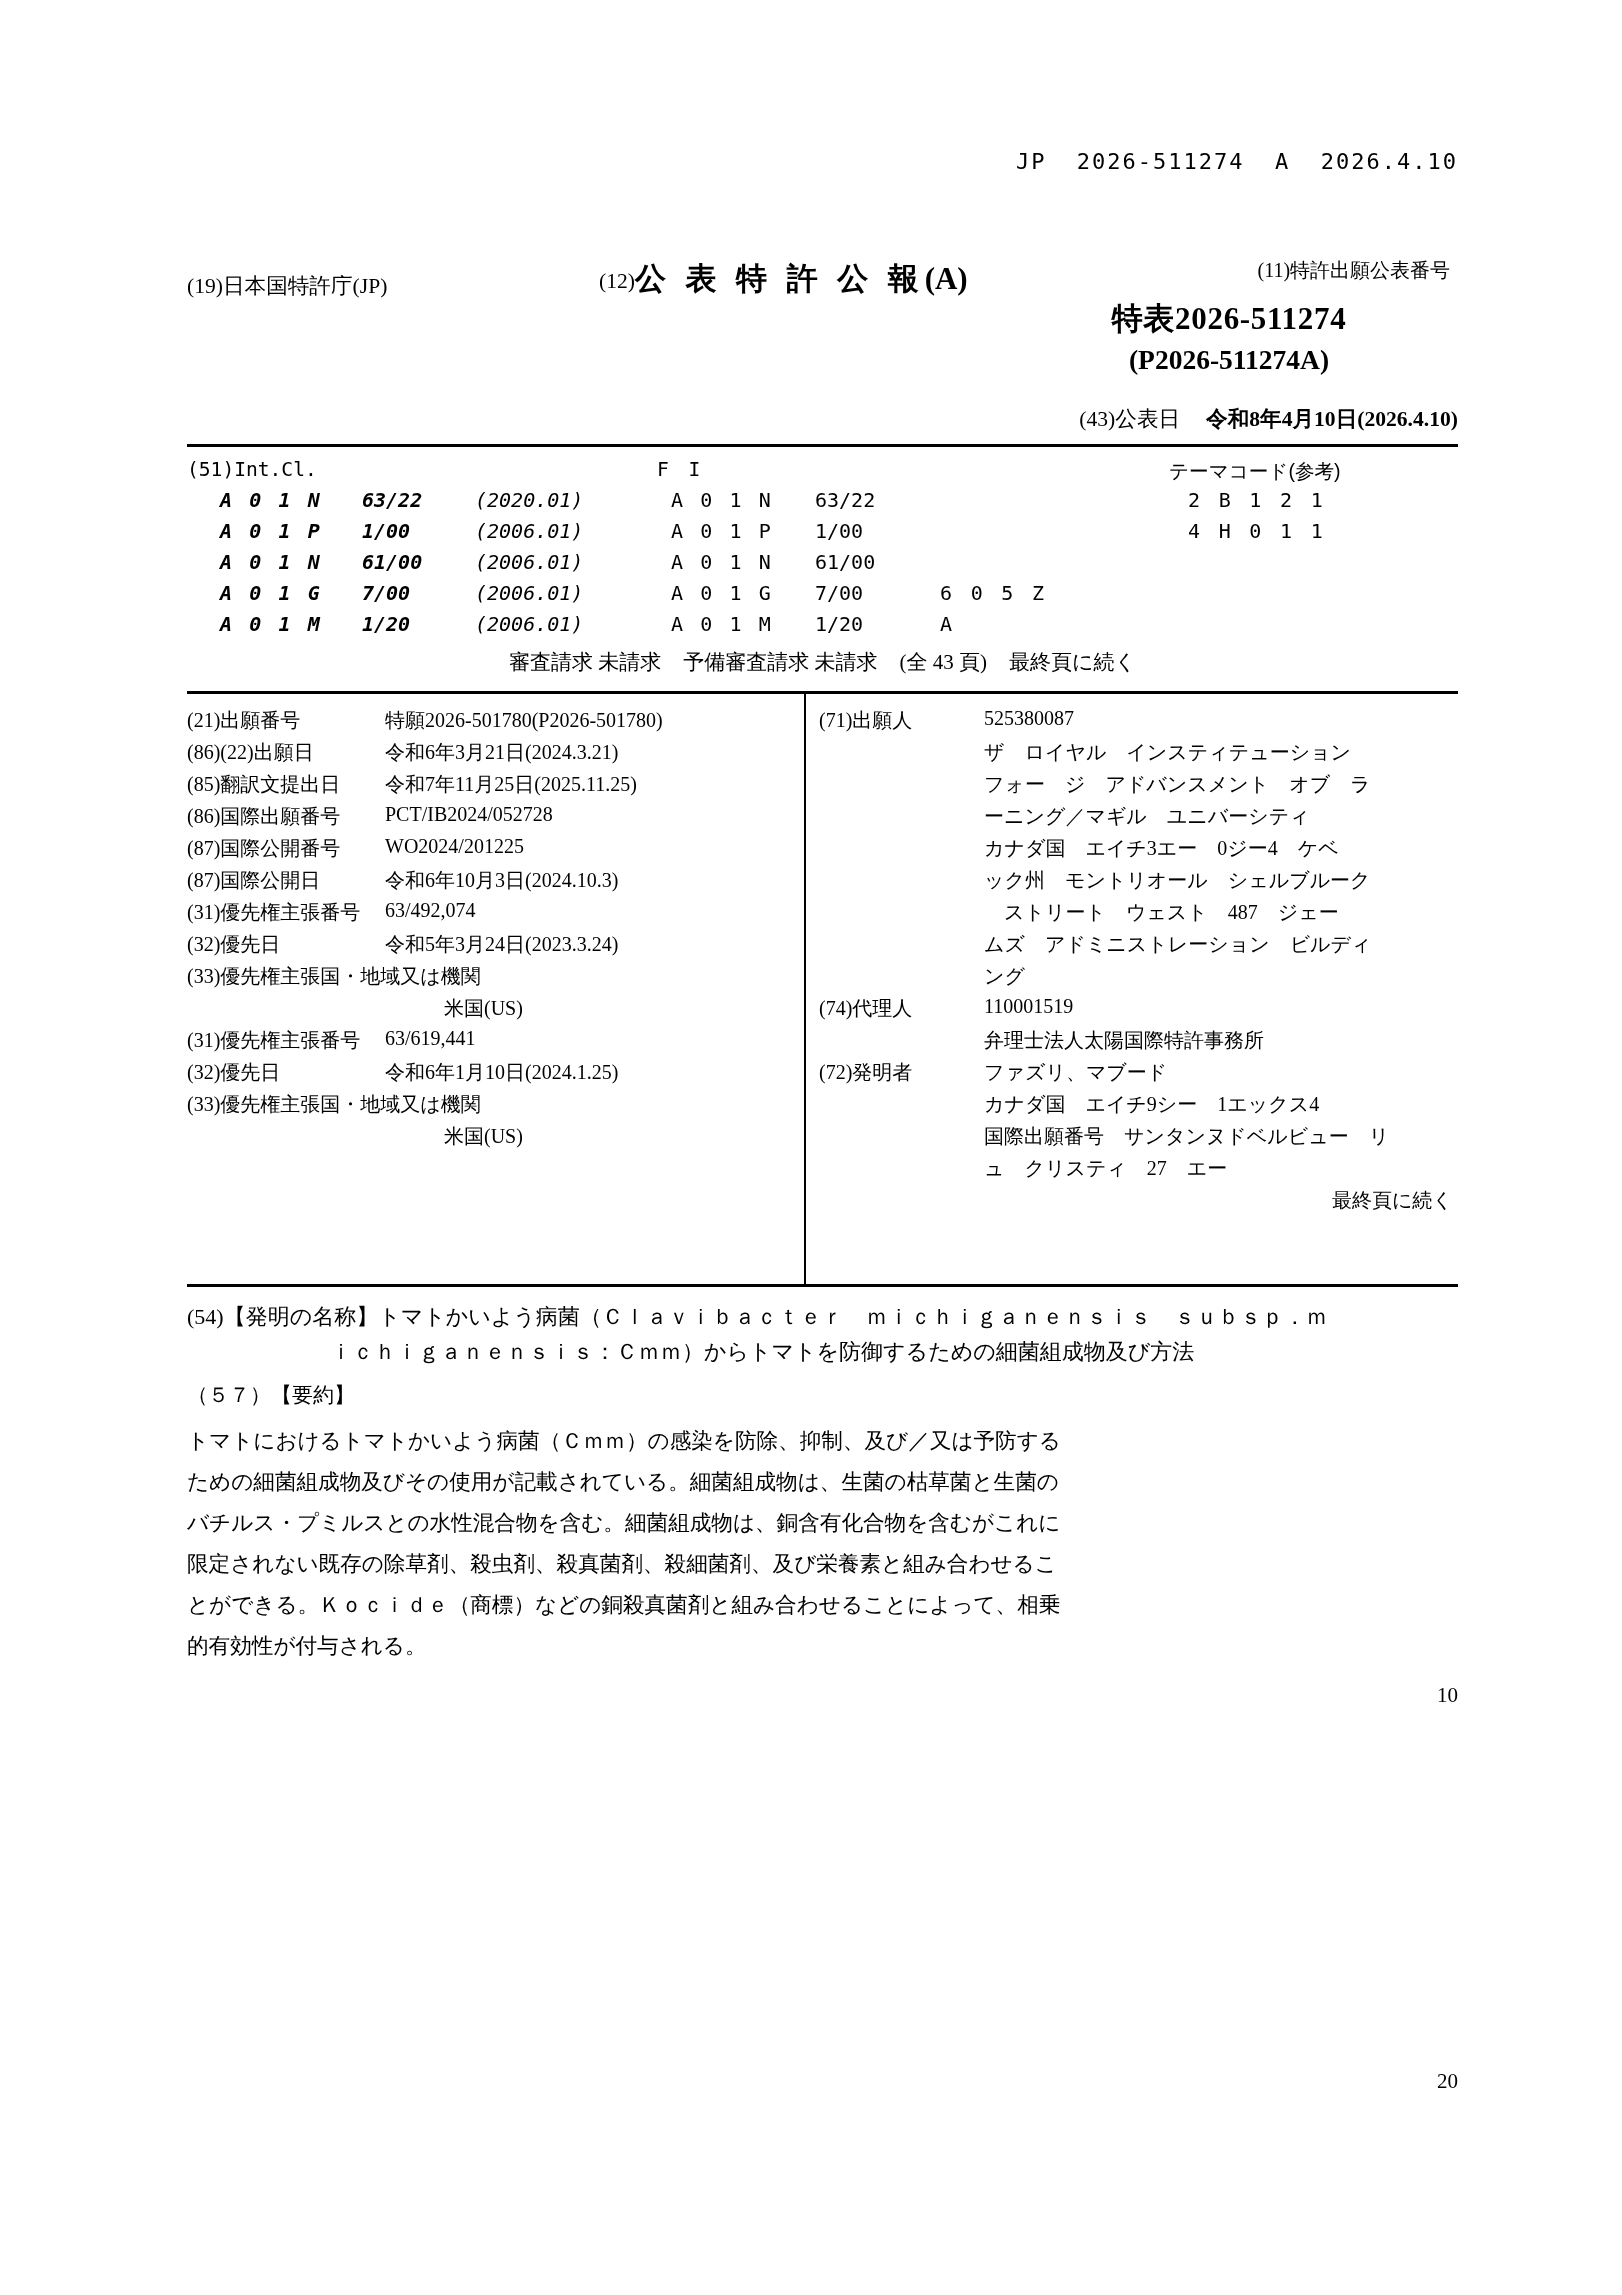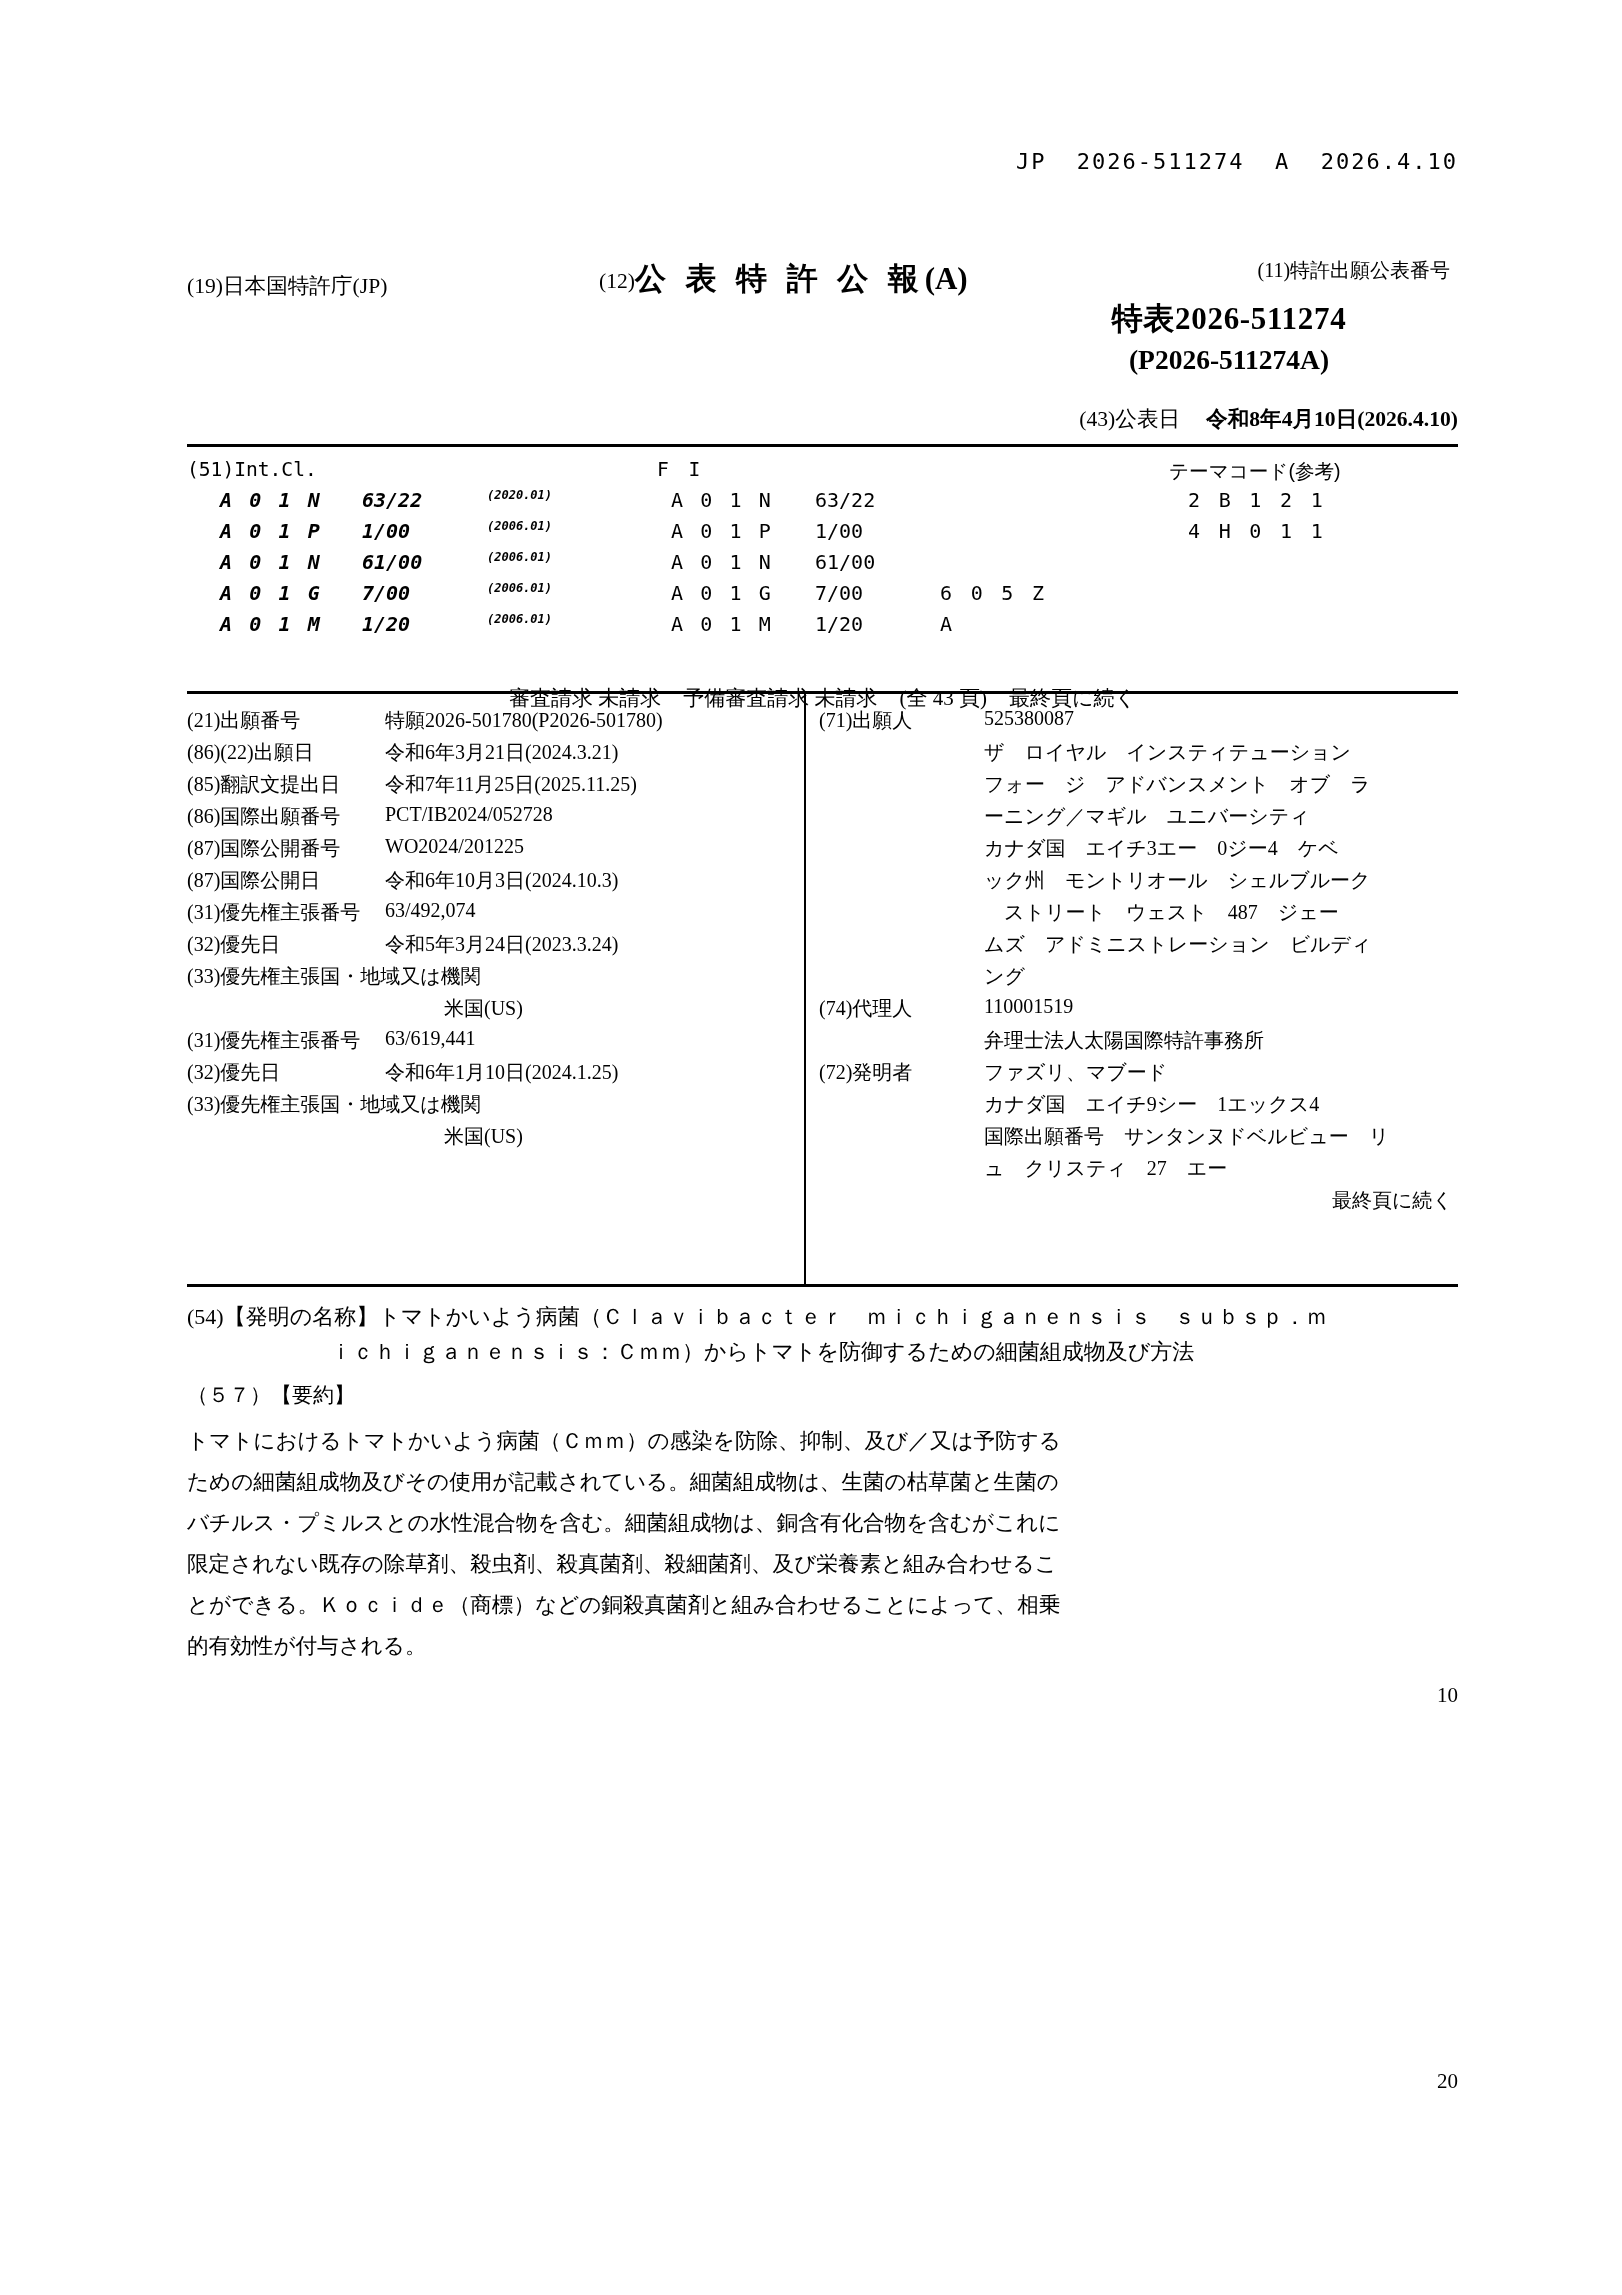--- a/index.html
+++ b/index.html
@@ -168,23 +168,23 @@
     font-family: "DejaVu Sans Mono", "Liberation Mono", monospace;
     font-style: italic; font-weight: bold;
     font-size: 20px; letter-spacing: 2.6px;
   }
   .ipc-row .c2 {
     position: absolute; left: 175px;
     font-family: "DejaVu Sans Mono", "Liberation Mono", monospace;
     font-style: italic; font-weight: bold; font-size: 20px;
   }
   .ipc-row .c3 {
-    position: absolute; left: 300px;
-    font-family: "DejaVu Sans Mono", "Liberation Mono", monospace;
-    font-style: italic; font-weight: bold; font-size: 12px;
+    position: absolute; left: 288px;
+    font-family: "DejaVu Sans Mono", "Liberation Mono", monospace;
+    font-style: italic; font-weight: normal; font-size: 20px;
   }
   .ipc-row .c4 {
     position: absolute; left: 484px;
     font-family: "DejaVu Sans Mono", "Liberation Mono", monospace;
     font-size: 20px; letter-spacing: 2.6px;
   }
   .ipc-row .c5 {
     position: absolute; left: 628px;
     font-family: "DejaVu Sans Mono", "Liberation Mono", monospace;
     font-size: 20px;
@@ -201,21 +201,20 @@
   }
 
   .exam-line {
     position: absolute;
     top: 648px;
     left: 187px;
     right: 165px;
     font-size: 21px;
     text-align: center;
     white-space: nowrap;
-    margin-top: 36px;
   }
   .exam-line span { margin-right: 22px; }
   .exam-line span:last-child { margin-right: 0; }
 
   
   .bib {
     position: absolute;
     top: 707px;
     left: 187px;
     width: 1271px;

